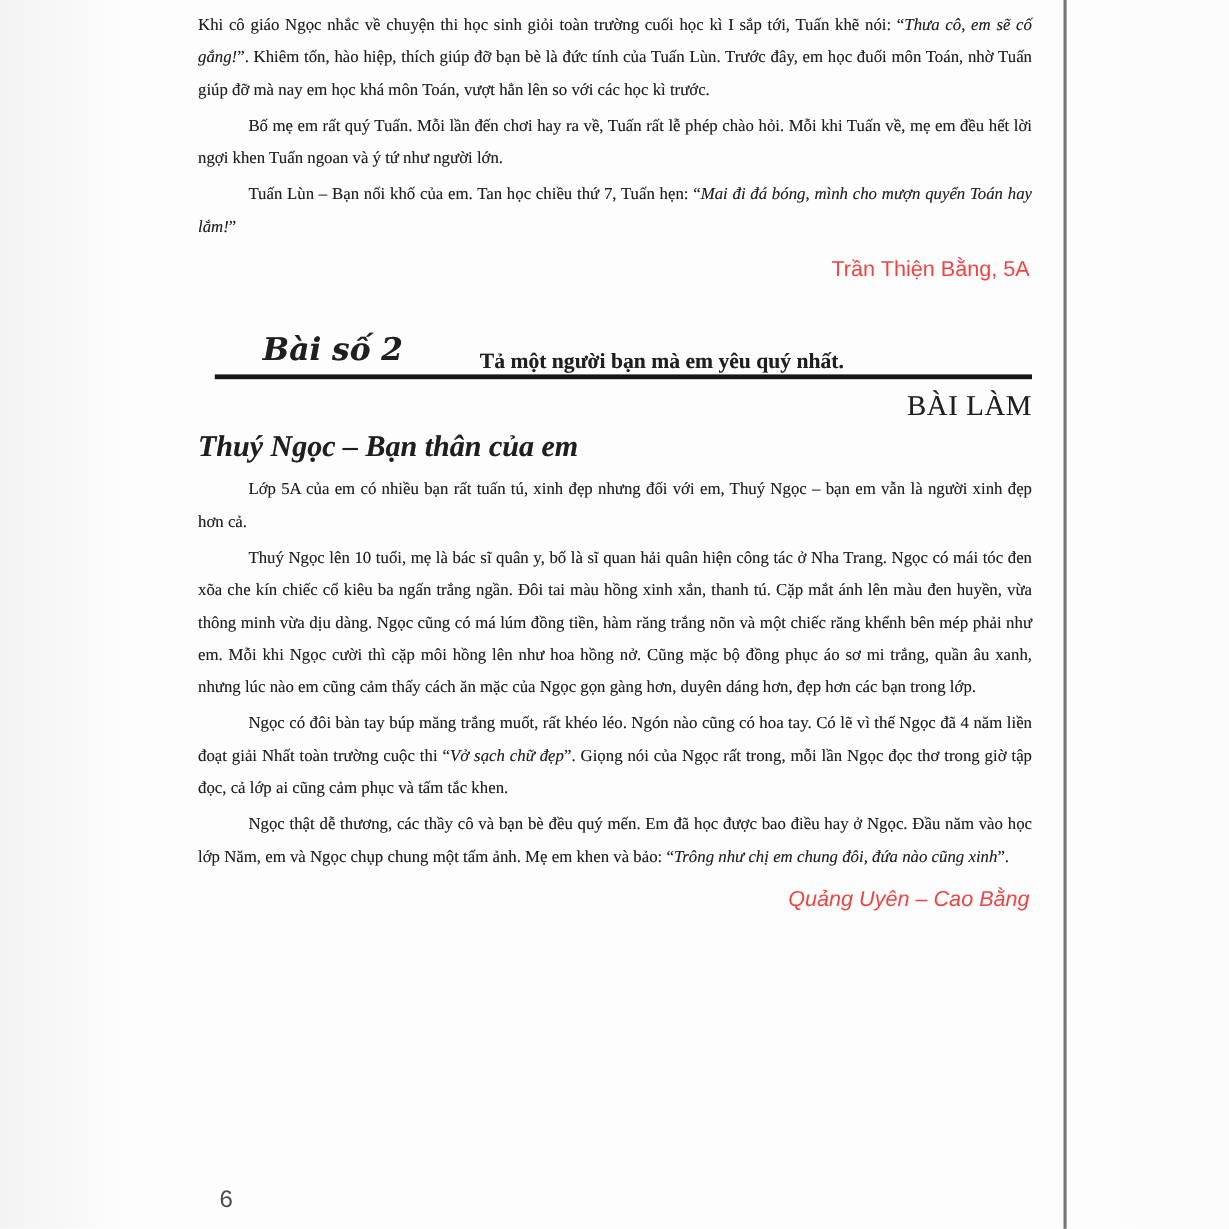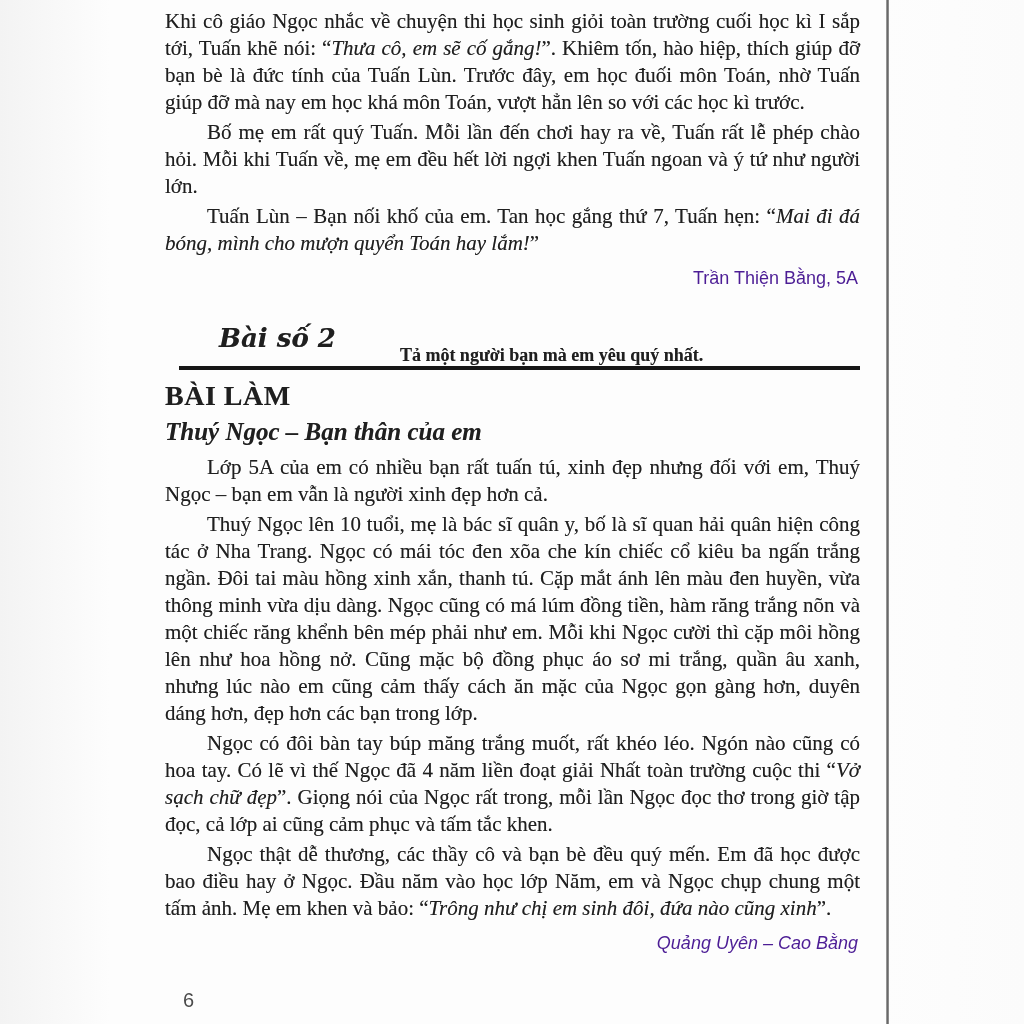--- a/index.html
+++ b/index.html
@@ -14,61 +14,61 @@
   .page-edge-line{
     position:absolute;left:886px;top:0;width:3px;height:1024px;
     background:linear-gradient(to right,#b5b5b5,#636363 45%,#9d9d9d);
   }
   .content{
     position:absolute;left:165px;top:8px;width:695px;
     text-shadow:0 0 0.5px rgba(20,20,20,0.45);
   }
   .para{
     margin:0 0 3px 0;
-    font-size:21px;
+    font-size:14px;
     line-height:27px;
     text-align:justify;
   }
   .para.indent{text-indent:42px;}
   .signature{
     text-align:right;
     font-family:"Liberation Sans",sans-serif;
     font-size:18px;
     line-height:26px;
     margin:8px 2px 4px 0;
     text-shadow:none;
-    color:#4c1d95;
+    color:#ef4444;
   }
   .sig-line2{font-style:italic;}
   .lesson-header{
     display:flex;
-    align-items:center;
+    align-items:flex-end;
     border-bottom:4px solid #161616;
     margin:16px 0 6px 14px;
   }
   .lesson-label{
     font-family:"DejaVu Serif",serif;
     font-style:italic;
     font-weight:bold;
     font-size:26px;
     padding:7px 26px 5px 40px;
     white-space:nowrap;
   }
   .lesson-divider{width:4px;background:#161616;}
   .lesson-prompt{
     font-weight:bold;
     font-size:18px;
     padding:0 0 0 34px;
     align-self:center;
     margin-top:38px;
   }
   .bai-lam-heading{
-    text-align:left;
-    font-weight:bold;
-    font-size:28px;
+    text-align:right;
+    font-weight:normal;
+    font-size:24px;
     letter-spacing:0.5px;
     margin:10px 0 4px 0;
   }
   .essay-title{
     text-align:left;
     font-weight:bold;
     font-style:italic;
     font-size:25px;
     margin:6px 0 8px 0;
   }
@@ -84,42 +84,42 @@
 </head>
 <body>
 
 <div class="page-edge-line"></div>
 
 <div class="content">
 
   <div>
       <p class="para"><span>Khi cô giáo Ngọc nhắc về chuyện thi học sinh giỏi toàn trường cuối học kì I sắp tới, Tuấn khẽ nói: “</span><i>Thưa cô, em sẽ cố gắng!</i><span>”. Khiêm tốn, hào hiệp, thích giúp đỡ bạn bè là đức tính của Tuấn Lùn. Trước đây, em học đuối môn Toán, nhờ Tuấn giúp đỡ mà nay em học khá môn Toán, vượt hẳn lên so với các học kì trước.</span></p>
       <p class="para indent"><span>Bố mẹ em rất quý Tuấn. Mỗi lần đến chơi hay ra về, Tuấn rất lễ phép chào hỏi. Mỗi khi Tuấn về, mẹ em đều hết lời ngợi khen Tuấn ngoan và ý tứ như người lớn.</span></p>
-      <p class="para indent"><span>Tuấn Lùn – Bạn nối khố của em. Tan học gắng thứ 7, Tuấn hẹn: “</span><i>Mai đi đá bóng, mình cho mượn quyển Toán hay lắm!</i><span>”</span></p>
+      <p class="para indent"><span>Tuấn Lùn – Bạn nối khố của em. Tan học chiều thứ 7, Tuấn hẹn: “</span><i>Mai đi đá bóng, mình cho mượn quyển Toán hay lắm!</i><span>”</span></p>
     </div>
 
   <div class="signature">
     <div class="sig-line1">Trần Thiện Bằng, 5A</div>
   </div>
 
   <div class="lesson-header">
     <div class="lesson-label">Bài số 2</div>
     <div class="lesson-divider"></div>
     <div class="lesson-prompt">Tả một người bạn mà em yêu quý nhất.</div>
   </div>
 
   <div class="bai-lam-heading">BÀI LÀM</div>
 
   <div class="essay-title">Thuý Ngọc – Bạn thân của em</div>
 
   <div>
       <p class="para indent"><span>Lớp 5A của em có nhiều bạn rất tuấn tú, xinh đẹp nhưng đối với em, Thuý Ngọc – bạn em vẫn là người xinh đẹp hơn cả.</span></p>
       <p class="para indent"><span>Thuý Ngọc lên 10 tuổi, mẹ là bác sĩ quân y, bố là sĩ quan hải quân hiện công tác ở Nha Trang. Ngọc có mái tóc đen xõa che kín chiếc cổ kiêu ba ngấn trắng ngần. Đôi tai màu hồng xinh xắn, thanh tú. Cặp mắt ánh lên màu đen huyền, vừa thông minh vừa dịu dàng. Ngọc cũng có má lúm đồng tiền, hàm răng trắng nõn và một chiếc răng khểnh bên mép phải như em. Mỗi khi Ngọc cười thì cặp môi hồng lên như hoa hồng nở. Cũng mặc bộ đồng phục áo sơ mi trắng, quần âu xanh, nhưng lúc nào em cũng cảm thấy cách ăn mặc của Ngọc gọn gàng hơn, duyên dáng hơn, đẹp hơn các bạn trong lớp.</span></p>
       <p class="para indent"><span>Ngọc có đôi bàn tay búp măng trắng muốt, rất khéo léo. Ngón nào cũng có hoa tay. Có lẽ vì thế Ngọc đã 4 năm liền đoạt giải Nhất toàn trường cuộc thi “</span><i>Vở sạch chữ đẹp</i><span>”. Giọng nói của Ngọc rất trong, mỗi lần Ngọc đọc thơ trong giờ tập đọc, cả lớp ai cũng cảm phục và tấm tắc khen.</span></p>
-      <p class="para indent"><span>Ngọc thật dễ thương, các thầy cô và bạn bè đều quý mến. Em đã học được bao điều hay ở Ngọc. Đầu năm vào học lớp Năm, em và Ngọc chụp chung một tấm ảnh. Mẹ em khen và bảo: “</span><i>Trông như chị em sinh đôi, đứa nào cũng xinh</i><span>”.</span></p>
+      <p class="para indent"><span>Ngọc thật dễ thương, các thầy cô và bạn bè đều quý mến. Em đã học được bao điều hay ở Ngọc. Đầu năm vào học lớp Năm, em và Ngọc chụp chung một tấm ảnh. Mẹ em khen và bảo: “</span><i>Trông như chị em chung đôi, đứa nào cũng xinh</i><span>”.</span></p>
     </div>
 
   <div class="signature">
     <div class="sig-line2">Quảng Uyên – Cao Bằng</div>
   </div>
 
 </div>
 
 <div class="page-number">6</div>
 

